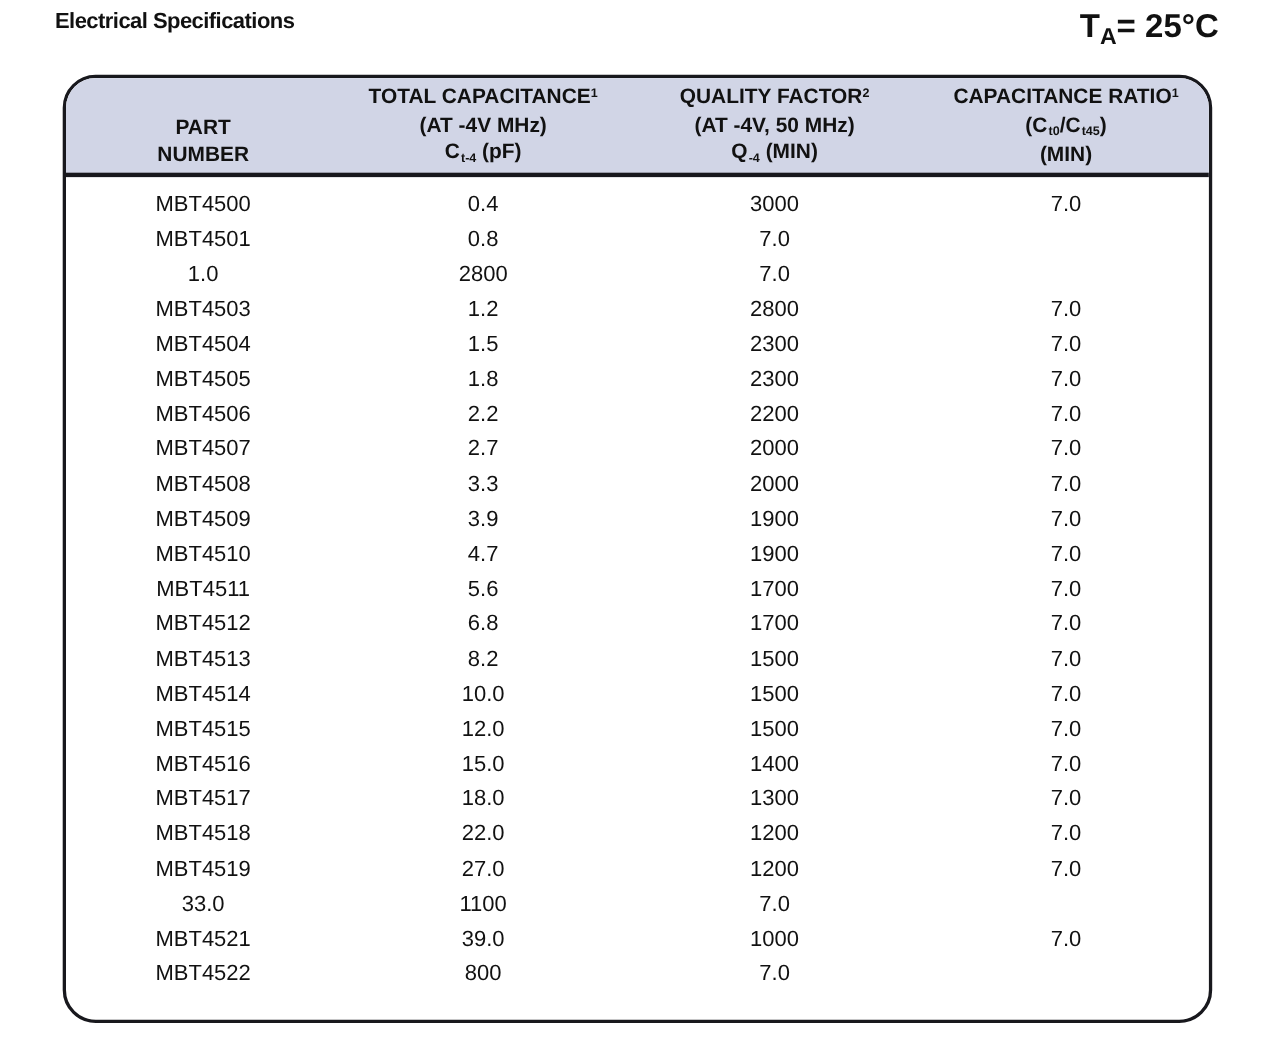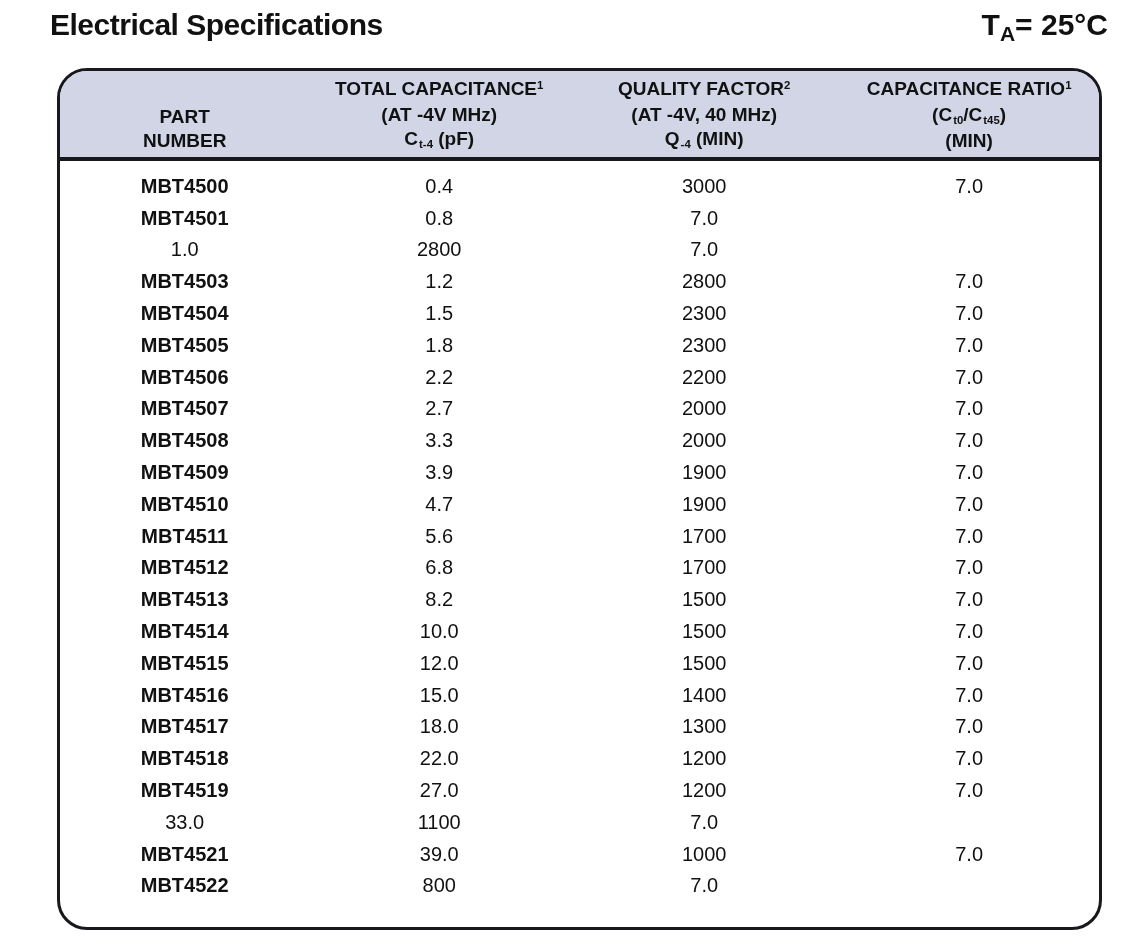--- a/index.html
+++ b/index.html
@@ -11,21 +11,21 @@
   html,body{margin:0;padding:0;background:#ffffff;}
   body{
     width:1148px;height:949px;overflow:hidden;position:relative;
     font-family:"Liberation Sans", sans-serif;color:var(--text-color);
   }
   .title-row{
     display:flex;justify-content:space-between;align-items:flex-start;
     padding:8px 40px 0 50px;
   }
   .page-title{
-    font-size:30px;font-weight:bold;letter-spacing:-0.5px;
+    font-size:20px;font-weight:bold;letter-spacing:-0.5px;
   }
   .temp-condition{
     font-size:30px;font-weight:bold;white-space:nowrap;
   }
   .temp-condition .subA{
     font-size:21px;font-weight:bold;position:relative;top:6px;
   }
   .table-wrap{
     position:absolute;left:57px;top:68px;width:1045px;height:862px;
     border:3px solid var(--border-color);border-radius:30px;
@@ -44,21 +44,21 @@
   .sup{font-size:0.6em;position:relative;top:-0.5em;}
   .sub{font-size:0.6em;position:relative;top:0.3em;padding-left:1px;}
   .tbody{padding-top:9px;}
   .trow{
     display:grid;grid-template-columns:24% 25% 26% 25%;
     height:31.8px;align-items:center;
   }
   .tcell{
     text-align:center;font-size:20px;line-height:1;
   }
-  .tcell.part{font-weight:bold;}
+  .tcell.part{font-weight:normal;}
 </style>
 </head>
 <body>
 
 <div class="title-row">
   <div class="page-title">Electrical Specifications</div>
   <div class="temp-condition"><span>T</span><span class="subA">A</span><span>= 25°C</span></div>
 </div>
 
 <div class="table-wrap">
@@ -67,21 +67,21 @@
         <div class="hline"><span>PART</span></div>
         <div class="hline"><span>NUMBER</span></div>
       </div>
       <div class="hcell">
         <div class="hline"><span>TOTAL CAPACITANCE</span><span class="sup">1</span></div>
         <div class="hline"><span>(AT -4V MHz)</span></div>
         <div class="hline"><span>C</span><span class="sub">t-4</span><span> (pF)</span></div>
       </div>
       <div class="hcell">
         <div class="hline"><span>QUALITY FACTOR</span><span class="sup">2</span></div>
-        <div class="hline"><span>(AT -4V, 40 MHz)</span></div>
+        <div class="hline"><span>(AT -4V, 50 MHz)</span></div>
         <div class="hline"><span>Q</span><span class="sub">-4</span><span> (MIN)</span></div>
       </div>
       <div class="hcell">
         <div class="hline"><span>CAPACITANCE RATIO</span><span class="sup">1</span></div>
         <div class="hline"><span>(C</span><span class="sub">t0</span><span>/C</span><span class="sub">t45</span><span>)</span></div>
         <div class="hline"><span>(MIN)</span></div>
       </div>
     </div>
   <div class="tbody">
       <div class="trow">

